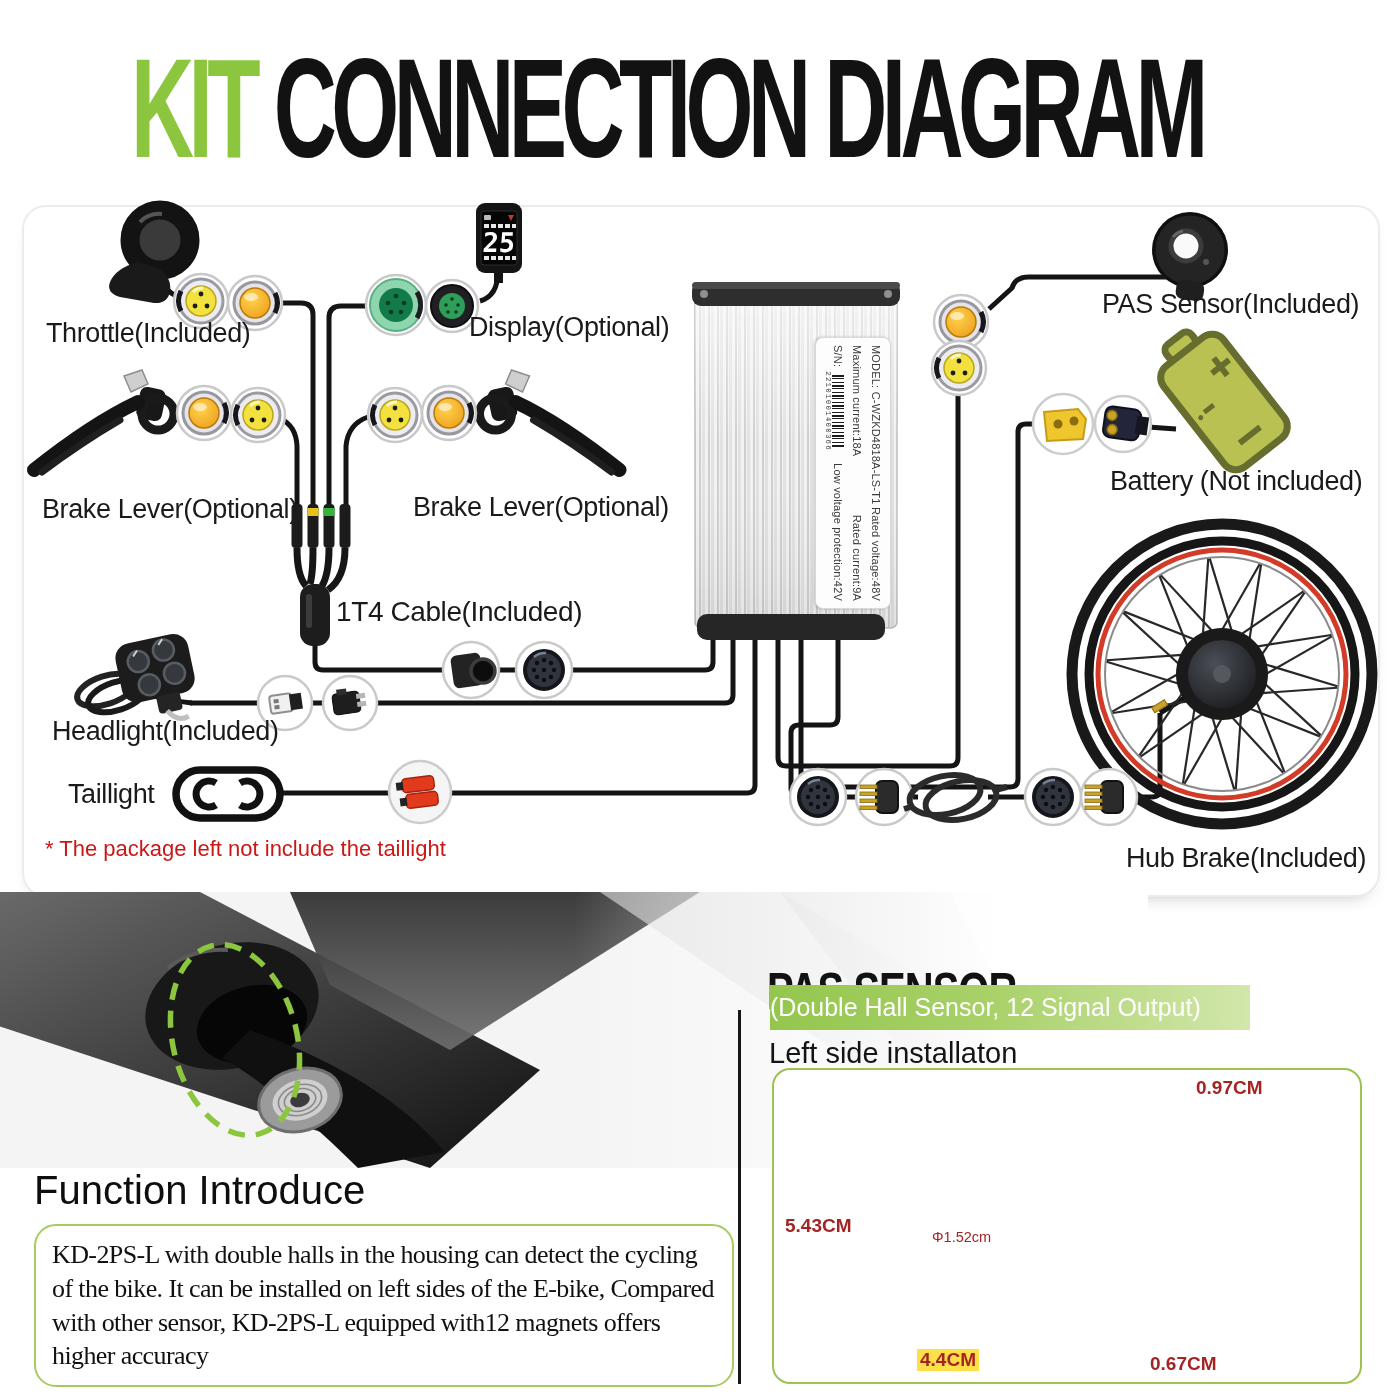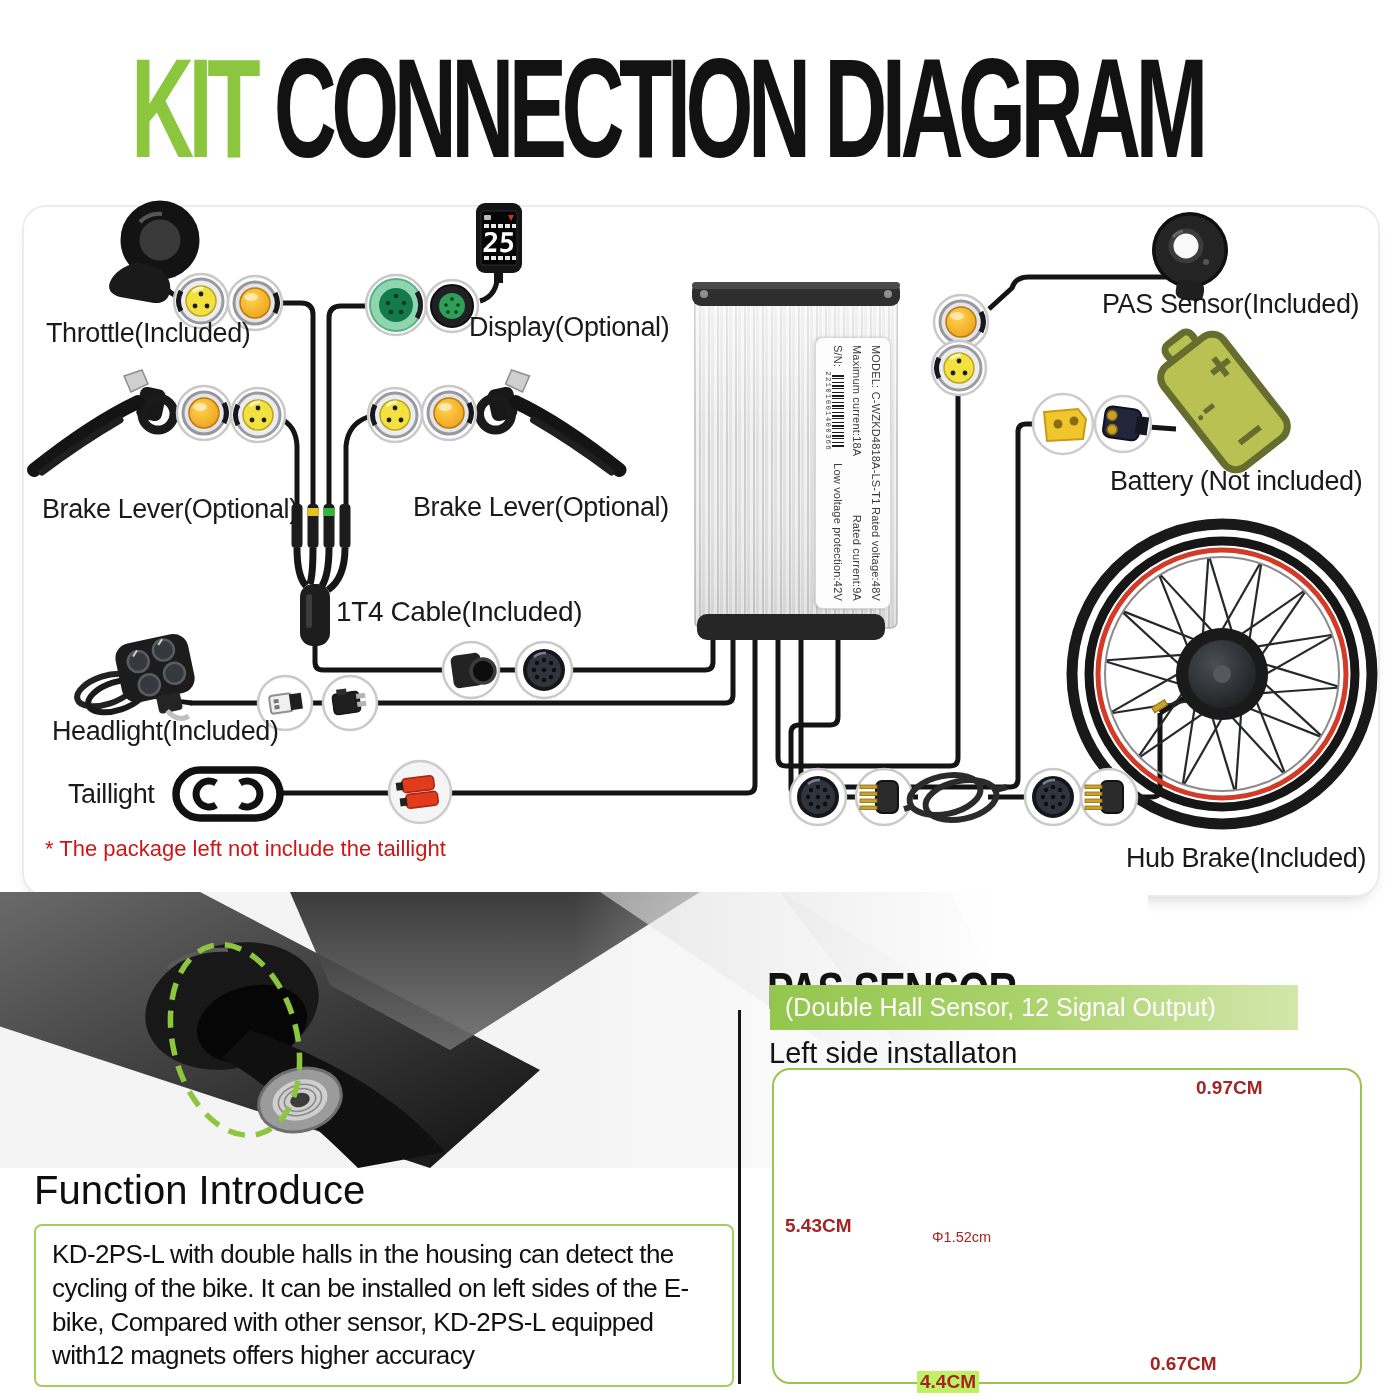--- a/index.html
+++ b/index.html
@@ -18,30 +18,30 @@
   .readout{position:absolute;left:477px;top:227px;width:44px;text-align:center;font-family:"DejaVu Sans Mono",monospace;font-weight:bold;font-size:27px;color:#fff;z-index:6;transform:skewX(-4deg);}
   
   .ctl-label{position:absolute;left:717px;top:435px;width:272px;height:76px;transform:rotate(90deg);background:#fdfdfd;border:1px solid #d8d8d8;border-radius:8px;z-index:5;display:flex;flex-direction:column;justify-content:space-around;padding:4px 7px;box-sizing:border-box;box-shadow:0 1px 3px rgba(0,0,0,.18);}
   .ctl-line{display:flex;justify-content:space-between;font-size:11px;color:#3a3a3a;letter-spacing:.2px;align-items:flex-start;}
   .sn-group{display:flex;align-items:flex-start;gap:4px;}
   .barcode-wrap{display:flex;flex-direction:column;align-items:center;}
   .barcode{width:72px;height:12px;background:repeating-linear-gradient(90deg,#1c1c1c 0 2px,#fff 2px 3px,#1c1c1c 3px 4px,#fff 4px 7px,#1c1c1c 7px 8px,#fff 8px 10px);}
   .serial{font-size:7.5px;letter-spacing:1.2px;color:#444;font-family:"Liberation Mono",monospace;}
   
   .func-heading{position:absolute;left:34px;top:1168px;font-size:40px;color:#0e0e0e;z-index:6;white-space:nowrap;text-align:right;}
-  .func-box{position:absolute;left:34px;top:1224px;width:664px;border:2px solid #a7cb5f;border-radius:8px;padding:12px 16px;font-size:26px;line-height:1.3;letter-spacing:-.6px;color:#111;z-index:6;background:#fff;}
+  .func-box{position:absolute;left:34px;top:1224px;width:664px;border:2px solid #a7cb5f;border-radius:22px;padding:12px 16px;font-size:26px;line-height:1.3;letter-spacing:-.6px;color:#111;z-index:6;background:#fff;font-family:Liberation Serif, serif;}
   .divider{position:absolute;left:738px;top:1010px;width:3px;height:374px;background:#161616;z-index:6;}
   .pas-heading{position:absolute;left:767px;top:916px;z-index:6;white-space:nowrap;margin-top:47px;}
   .pas-heading .stretch{display:inline-block;font-weight:bold;font-size:40px;letter-spacing:-1px;color:#121212;transform:scaleY(1.28);transform-origin:left top;}
-  .green-bar{position:absolute;left:770px;top:985px;width:528px;height:45px;background:linear-gradient(90deg,#94c64e 0%,#a8d168 45%,#d2e7ab 100%);color:#fff;font-size:25px;line-height:45px;padding-left:15px;box-sizing:border-box;z-index:6;white-space:nowrap;}
+  .green-bar{position:absolute;left:770px;top:985px;width:480px;height:45px;background:linear-gradient(90deg,#94c64e 0%,#a8d168 45%,#d2e7ab 100%);color:#fff;font-size:25px;line-height:45px;box-sizing:border-box;z-index:6;white-space:nowrap;}
   .install-lbl{position:absolute;left:769px;top:1037px;font-size:29px;color:#141414;z-index:6;white-space:nowrap;}
   .draw-box{position:absolute;left:772px;top:1068px;width:586px;height:312px;border:2.5px solid #9cc352;border-radius:18px;z-index:4;background:#fff;}
   .dim{position:absolute;color:#a42424;font-weight:bold;font-size:19px;z-index:7;white-space:nowrap;}
   .dim.phi{font-weight:normal;font-size:14.5px;}
-  .dim.w44{background:#bef264;padding:0 3px;margin-top:22px;}
+  .dim.w44{background:#fde047;padding:0 3px;}
 </style>
 </head>
 <body>
 
 <div class="title">
   <span class="stretch"><span class="kit">KIT</span><span class="rest">CONNECTION DIAGRAM</span></span>
 </div>
 
 <div class="diagram-box"></div>
 

